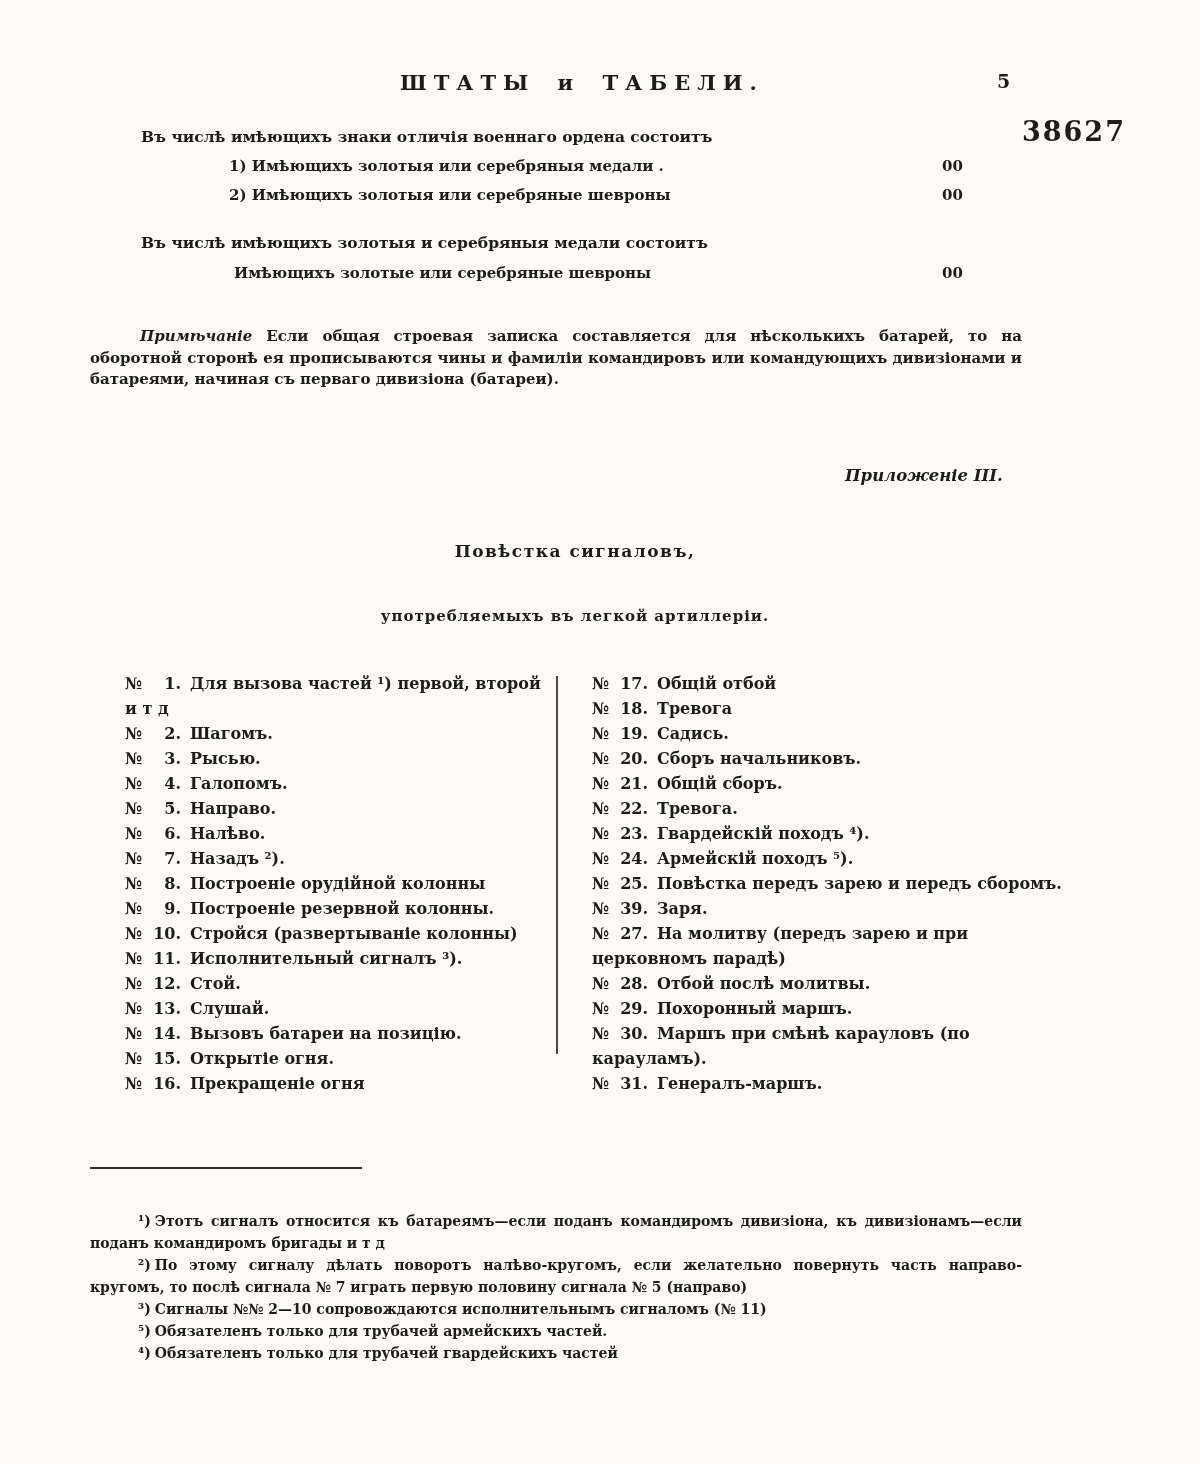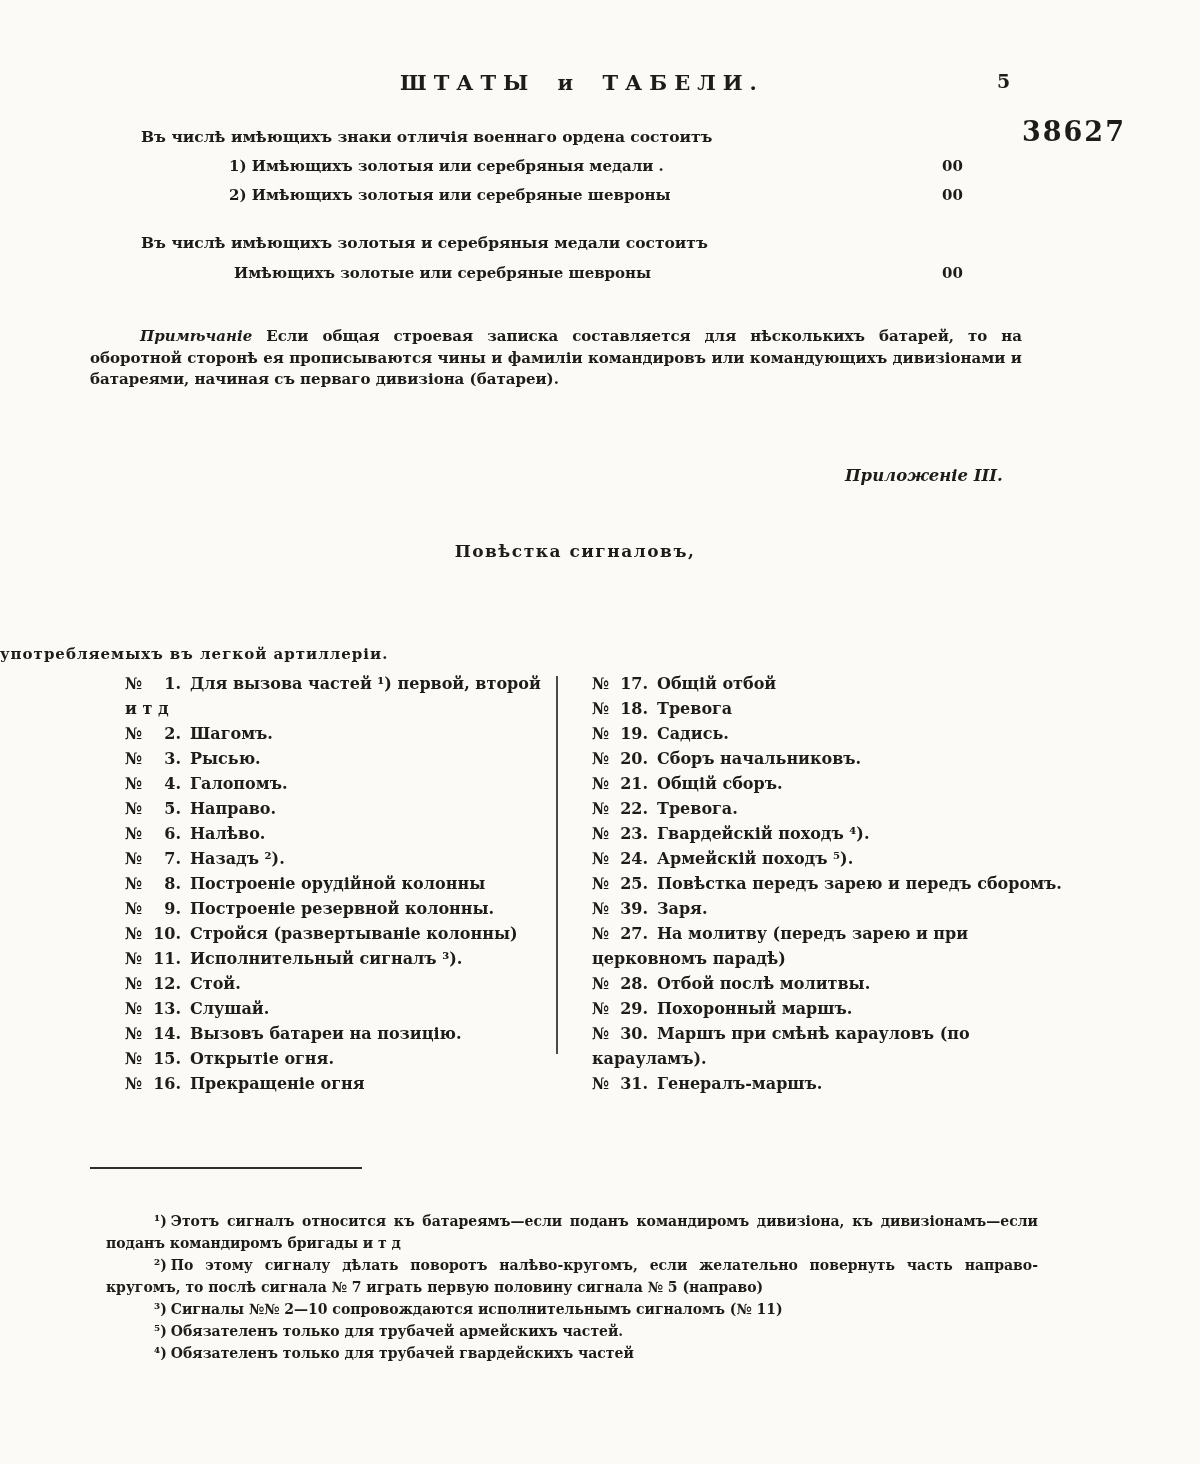--- a/index.html
+++ b/index.html
@@ -43,38 +43,38 @@
   }
   .note-label { font-style: italic; margin-right: 14px; }
 
   .appendix-label { top: 466px; left: 845px; font-size: 16.5px; font-style: italic; font-weight: bold; }
 
   .list-title {
     top: 541px; left: 0; width: 1150px; text-align: center;
     font-size: 17px; font-weight: bold; letter-spacing: 1.5px;
   }
   .list-subtitle {
-    top: 607px; left: 0; width: 1150px; 
-    font-size: 15px; font-weight: bold; letter-spacing: 1px; margin-top: 38px;
+    top: 607px; left: 0; width: 1150px; text-align: center;
+    font-size: 15px; font-weight: bold; letter-spacing: 1px;
   }
 
   .sig-col { top: 671px; }
   #sig-col-left  { left: 125px; width: 428px; }
   #sig-col-right { left: 592px; width: 492px; }
   .sig-row { line-height: 25px; font-size: 16px; font-weight: bold; }
   .sig-mark { display: inline-block; width: 26px; }
   .sig-num  { display: inline-block; width: 30px; text-align: right; margin-right: 9px; }
   .sig-divider { top: 676px; left: 556px; width: 2px; height: 378px; background: #4c4a46; }
 
   .foot-rule { top: 1167px; left: 90px; width: 272px; height: 2px; background: #2e2d2a; }
 
   .footnotes {
     top: 1210px; left: 90px; width: 932px;
     font-size: 14px; line-height: 22px;
-    font-weight: bold; text-align: justify; margin-left: 16px;
+    font-weight: bold; text-align: justify;
   }
   .footnote { text-indent: 48px; }
   .fn-marker { margin-right: 4px; }
 </style>
 </head>
 <body>
 
 <div class="abs header-title">ШТАТЫ и ТАБЕЛИ.</div>
 <div class="abs page-number">5</div>
 <div class="abs doc-number">38627</div>

